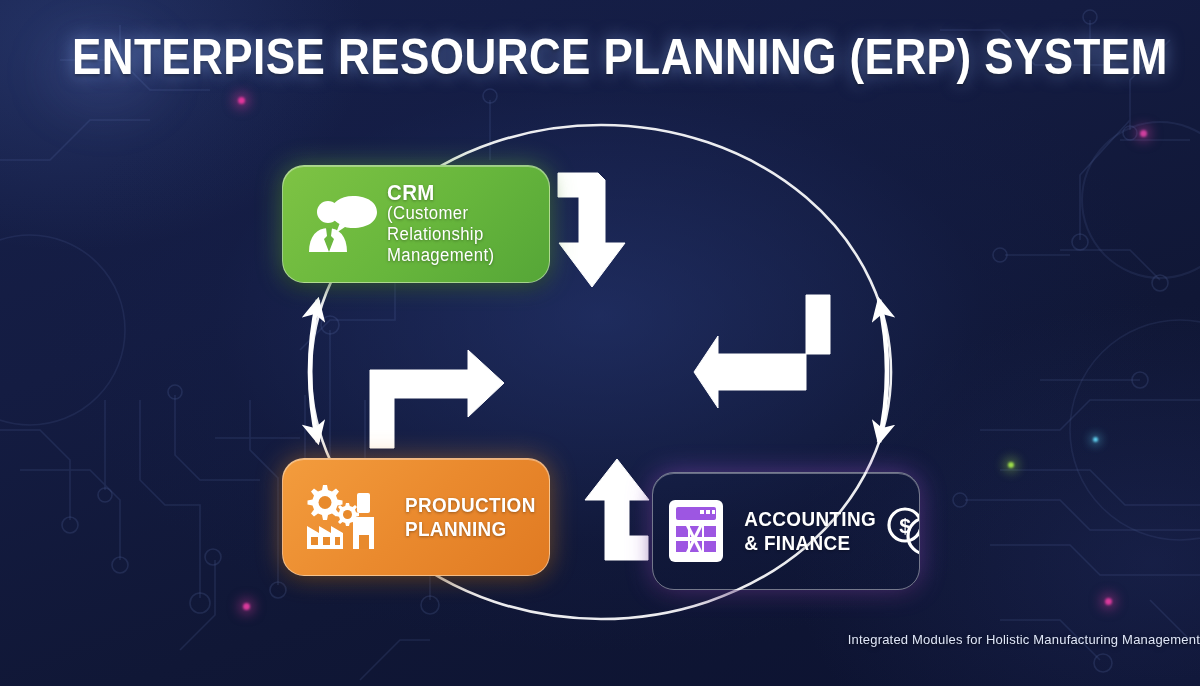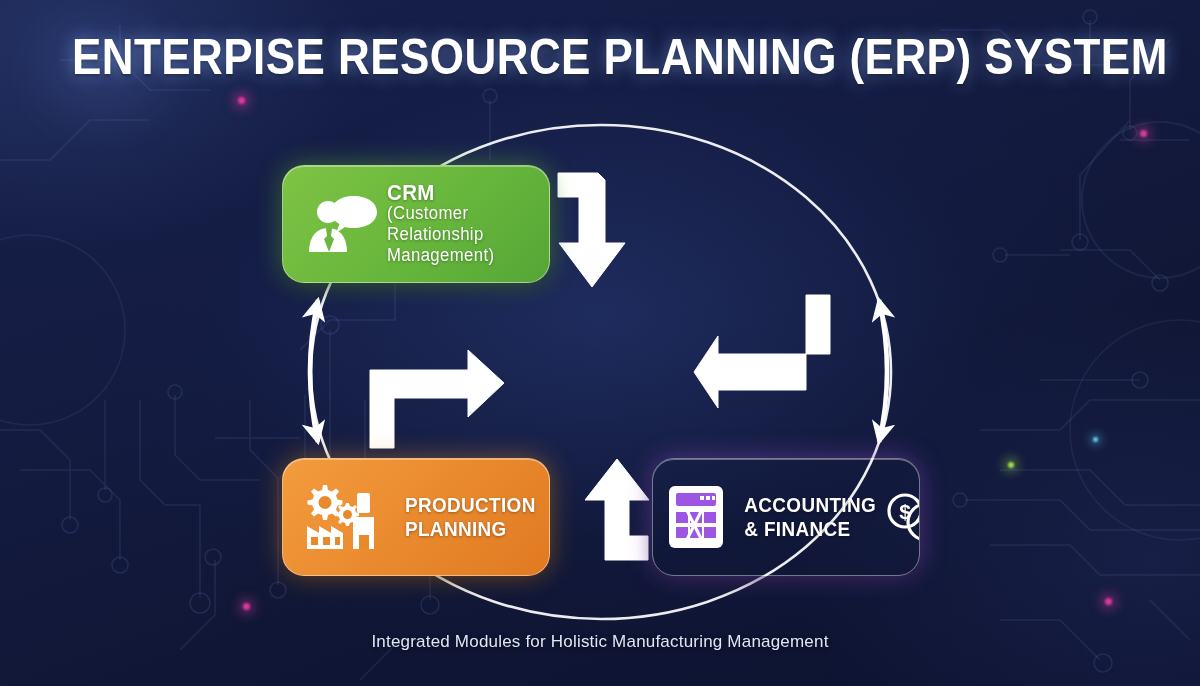--- a/index.html
+++ b/index.html
@@ -34,22 +34,22 @@
     line-height: 62px;
     font-weight: bold;
     letter-spacing: 0.5px;
     color: #ffffff;
     transform: scaleX(0.88);
     text-shadow: 0 0 18px rgba(150,185,255,0.55), 0 2px 4px rgba(0,0,0,0.5);
     white-space: nowrap;
   }
   .subtitle {
     position: absolute; top: 632px; left: 0; width: 1200px;
-    text-align: center;
-    font-size: 17px;
+    text-align: right;
+    font-size: 13px;
     color: #dfe6f7;
     letter-spacing: 0.2px;
     text-shadow: 0 1px 4px rgba(0,0,0,0.6);
   }
 
   
   .card {
     position: absolute;
     border-radius: 22px;
     display: flex;
@@ -81,21 +81,21 @@
 
   #card-production {
     left: 282px; top: 458px; width: 268px; height: 118px;
     background: linear-gradient(135deg, #f39c3d 0%, #ea8a2e 50%, #e07a22 100%);
     box-shadow: 0 0 26px rgba(240,150,50,0.45), 0 6px 16px rgba(0,0,0,0.35), inset 0 1px 0 rgba(255,255,255,0.35);
     padding: 0 14px 0 22px;
   }
   #card-production .lbl { font-size: 21px; line-height: 24px; transform: scaleX(0.9); transform-origin: left center; }
 
   #card-accounting {
-    left: 652px; top: 458px; width: 268px; height: 118px;
+    left: 652px; top: 472px; width: 268px; height: 118px;
     background: linear-gradient(135deg, #a濃 0%, #a95ce4 0%, #9d4fe0 48%, #b06ce9 100%);
     box-shadow: 0 0 26px rgba(165,90,228,0.45), 0 6px 16px rgba(0,0,0,0.35), inset 0 1px 0 rgba(255,255,255,0.35);
     padding: 0 10px 0 14px;
   }
   #card-accounting .lbl { font-size: 21px; line-height: 24px; transform: scaleX(0.9); flex: 1 1 auto; }
 
   
   #hex-core {
     position: absolute; left: 503px; top: 281px; width: 196px; height: 182px;
   }

